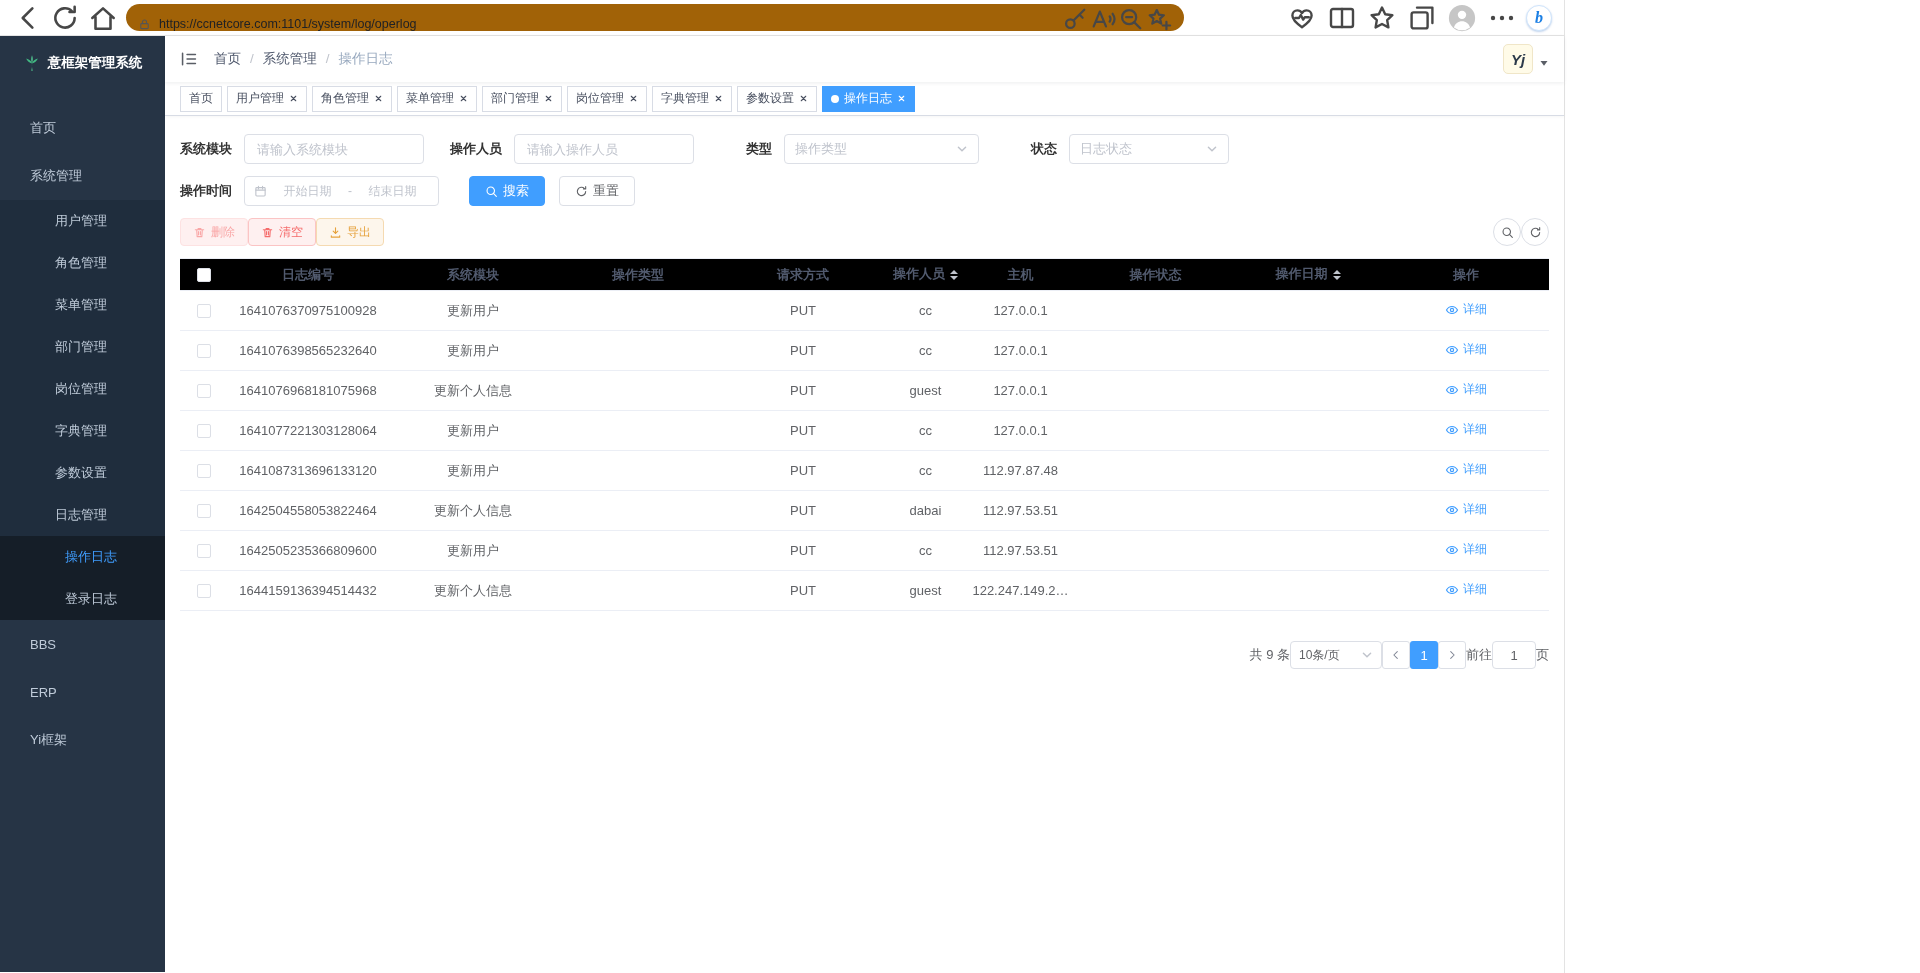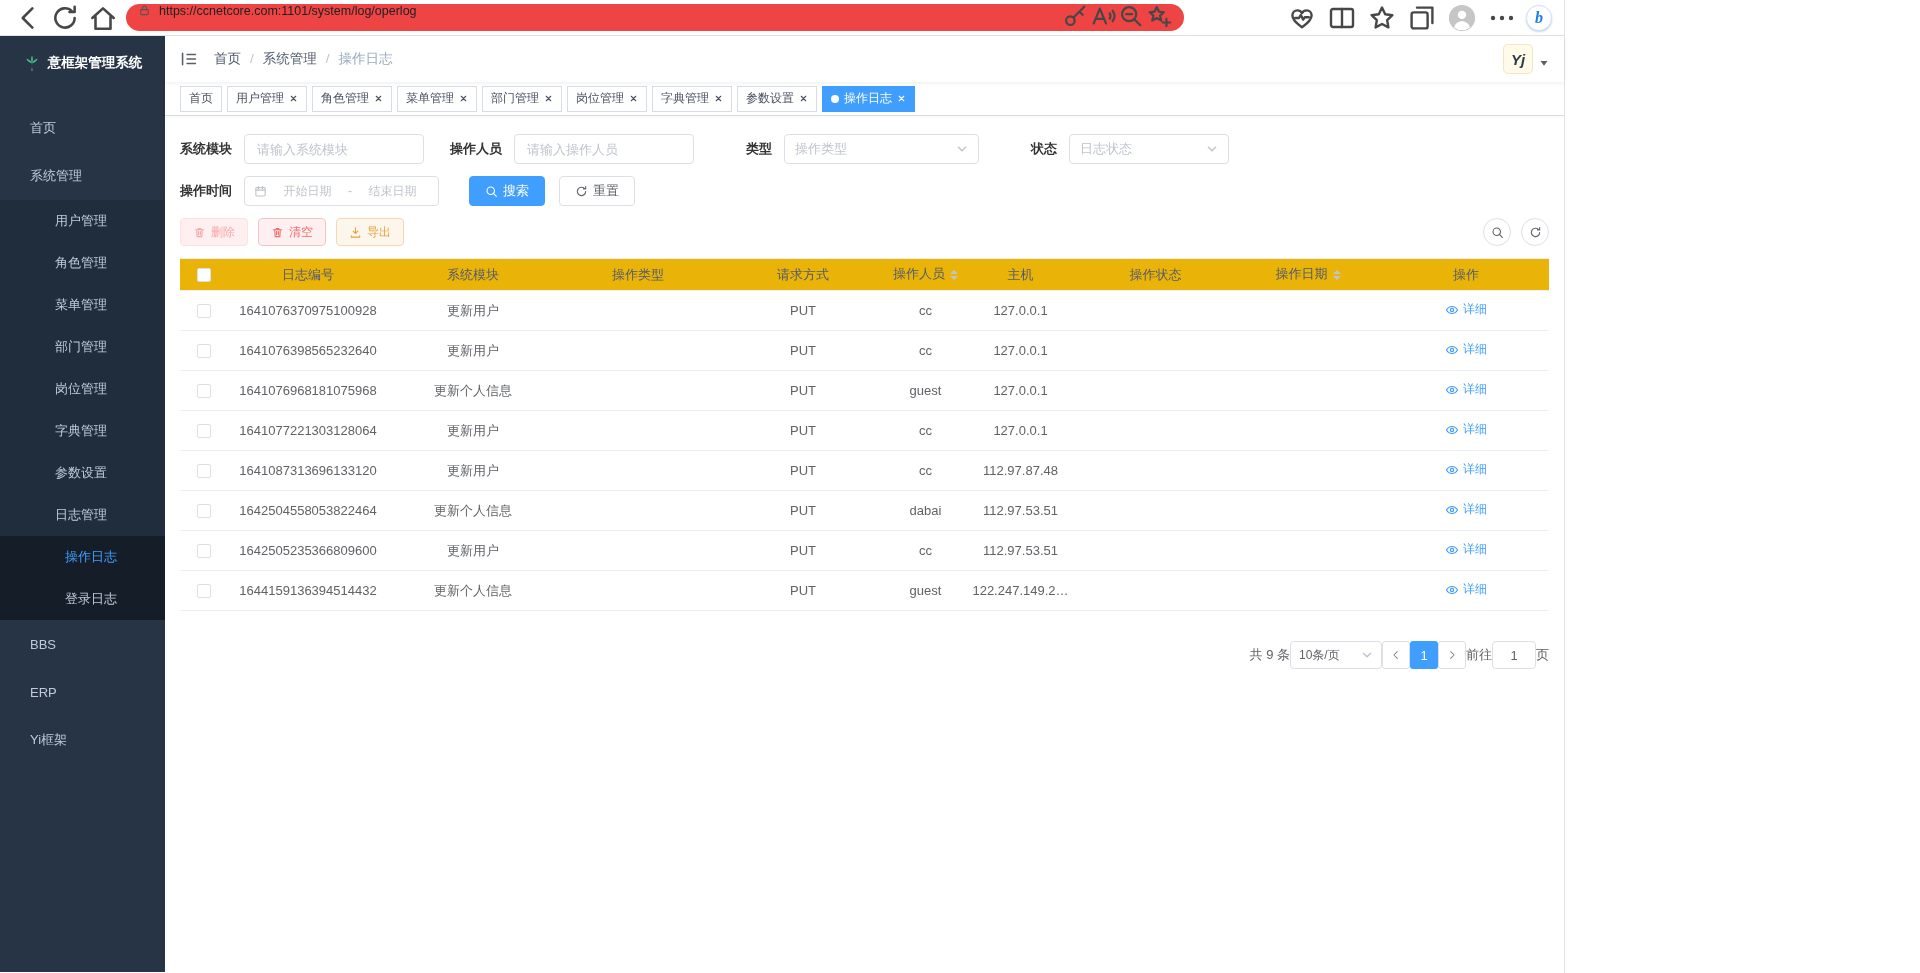--- a/index.html
+++ b/index.html
@@ -9,22 +9,22 @@
 
   [data-icon]{ display:inline-flex; align-items:center; justify-content:center; }
   [data-icon] svg{ width:1em; height:1em; display:block; }
 
   
   .browser-bar { height:36px; background:#fff; border-bottom:1px solid #e4e4e4;
     display:flex; align-items:center; padding:0 12px; }
   .b-left { display:flex; align-items:center; gap:8px; }
   .bicon { width:30px; height:28px; border-radius:4px; color:#474747; font-size:16px;
     display:inline-flex; align-items:center; justify-content:center; cursor:pointer; }
-  .url-pill { width:1058px; height:27px; background:#ef4444; border-radius:14px;
-    display:flex; align-items:flex-start; padding:0 12px; margin:0 8px; cursor:text; }
+  .url-pill { width:1058px; height:27px; background:#a16207; border-radius:14px;
+    display:flex; align-items:flex-end; padding:0 12px; margin:0 8px; cursor:text; }
   .pill-lock { font-size:13px; color:#555; margin-right:8px; }
   .url-text { flex:1; font-size:12.5px; color:#202124; white-space:nowrap; overflow:hidden; }
   .pill-icons { display:flex; align-items:center; gap:2px; }
   .pill-icons .bicon { width:26px; height:24px; font-size:14px; }
   .bar-right { display:flex; align-items:center; gap:12px; margin-left:auto; }
   .bar-right .bicon { width:28px; font-size:16px; }
   .bing { width:26px; height:26px; border-radius:50%; background:#fff; border:1px solid #cfe4fb;
     box-shadow:0 1px 2px rgba(0,80,180,.25); display:inline-flex; align-items:center;
     justify-content:center; margin-left:10px; cursor:pointer; }
   .bing-b { color:#1b7fe4; font-weight:bold; font-style:italic; font-size:16px;
@@ -97,30 +97,30 @@
     font-family:inherit; white-space:nowrap; }
   .bi { display:inline-flex; }
   .btn .bi { font-size:13px; }
   .btn-primary { background:#409EFF; border-color:#409EFF; color:#fff; }
   .btn-plain { background:#fff; border-color:#dcdfe6; color:#606266; }
   .btn-sm { height:28px; font-size:12px; padding:0 12px; }
   .btn-danger-disabled { background:#fef0f0; border-color:#fde2e2; color:#f9a7a7; cursor:not-allowed; }
   .btn-danger-plain { background:#fef0f0; border-color:#fbc4c4; color:#f56c6c; }
   .btn-warning-plain { background:#fdf6ec; border-color:#f5dab1; color:#e6a23c; }
 
-  .toolbar-row { display:flex; align-items:center; gap:10px; margin:4px 0 12px; }
+  .toolbar-row { display:flex; align-items:center; margin:4px 0 12px; }
   .toolbar-spacer { flex:1; }
   .circle-btn { width:28px; height:28px; border:1px solid #dcdfe6; border-radius:50%;
     background:#fff; color:#606266; display:inline-flex; align-items:center;
     justify-content:center; cursor:pointer; font-size:13px; }
 
   
   table.grid { width:100%; border-collapse:collapse; table-layout:fixed; }
-  .grid th { height:32px; font-size:13px; font-weight:normal; color:#515a6e; text-align:center;
-    border-top:1px solid #ebeef5; border-bottom:1px solid #ebeef5; background:#eab308; white-space:nowrap; }
+  .grid th { height:32px; font-size:13px; font-weight:bold; color:#515a6e; text-align:center;
+    border-top:1px solid #ebeef5; border-bottom:1px solid #ebeef5; background:#000000; white-space:nowrap; }
   .grid td { height:40px; font-size:13px; color:#606266; text-align:center;
     border-bottom:1px solid #ebeef5; white-space:nowrap; overflow:hidden; text-overflow:ellipsis; }
   .checkbox { width:14px; height:14px; border:1px solid #dcdfe6; border-radius:2px;
     display:inline-block; background:#fff; cursor:pointer; vertical-align:middle; }
   .sort-caret { display:inline-flex; flex-direction:column; margin-left:5px; vertical-align:middle; cursor:pointer; }
   .sort-caret i { width:0; height:0; border:4px solid transparent; display:block; }
   .sort-caret .up { border-bottom-color:#c0c4cc; margin-bottom:2px; }
   .sort-caret .dn { border-top-color:#c0c4cc; }
   .detail-link { color:#409EFF; font-size:12px; display:inline-flex; align-items:center;
     gap:4px; cursor:pointer; }

